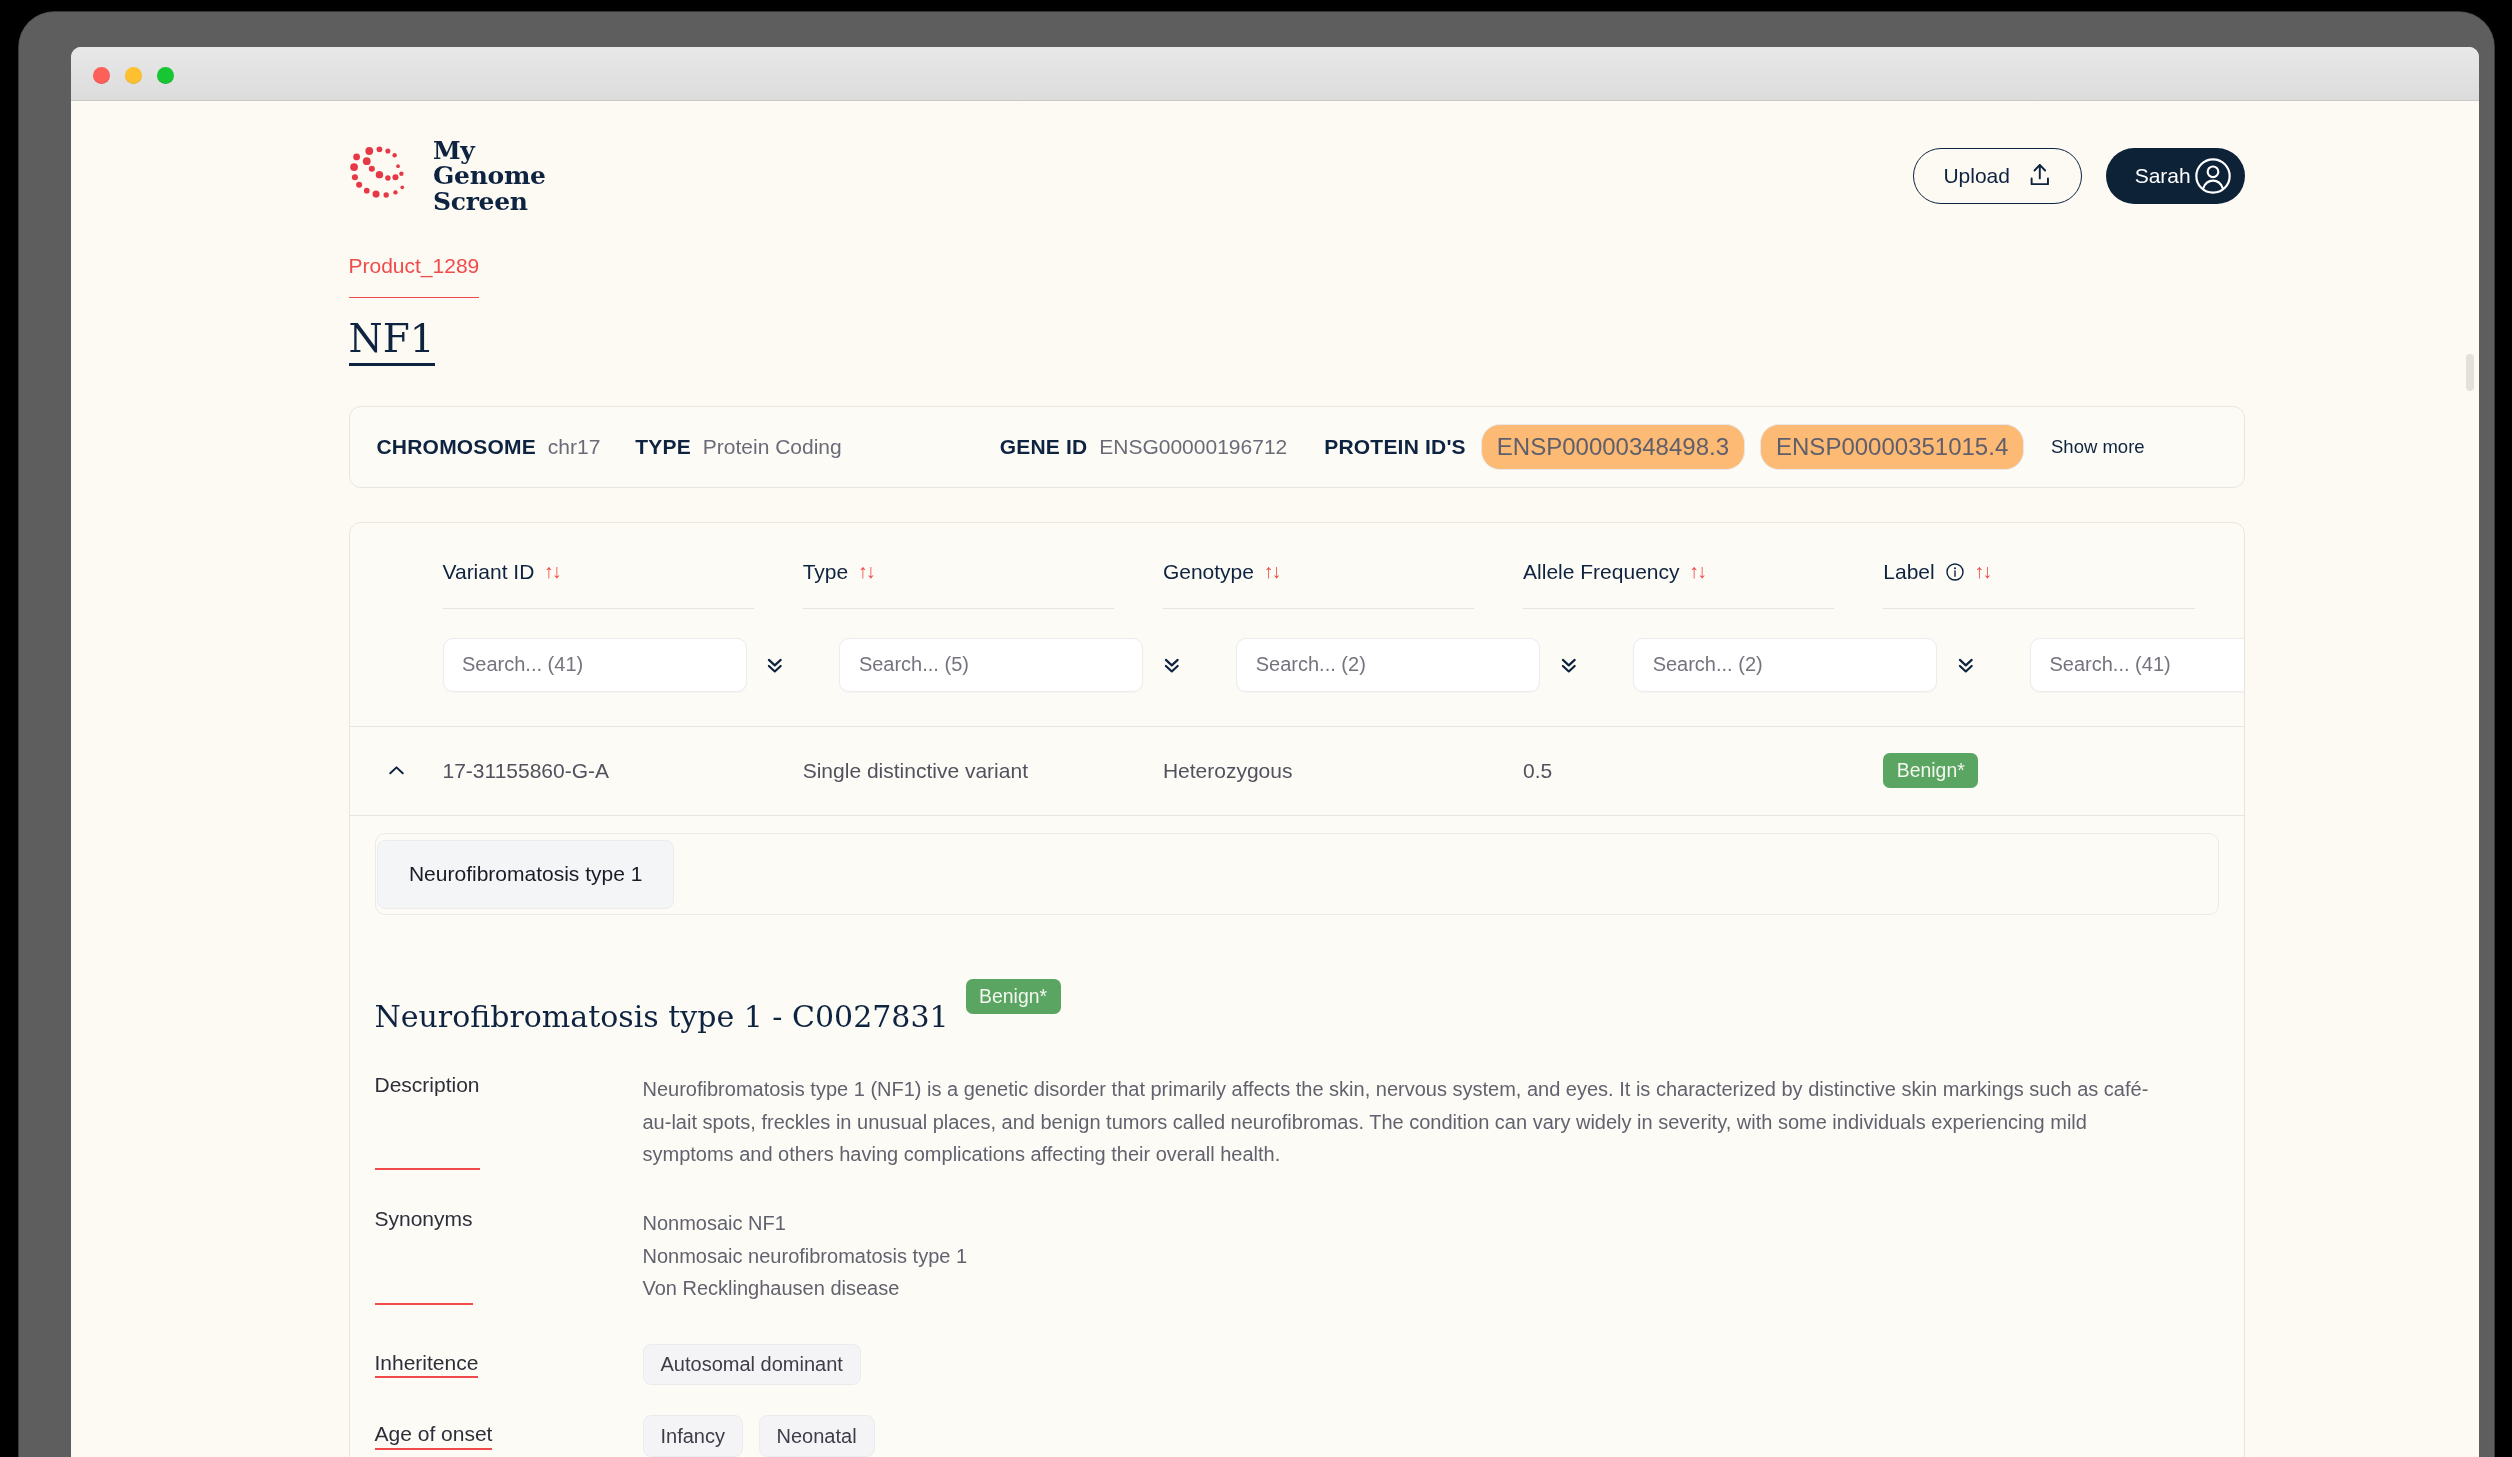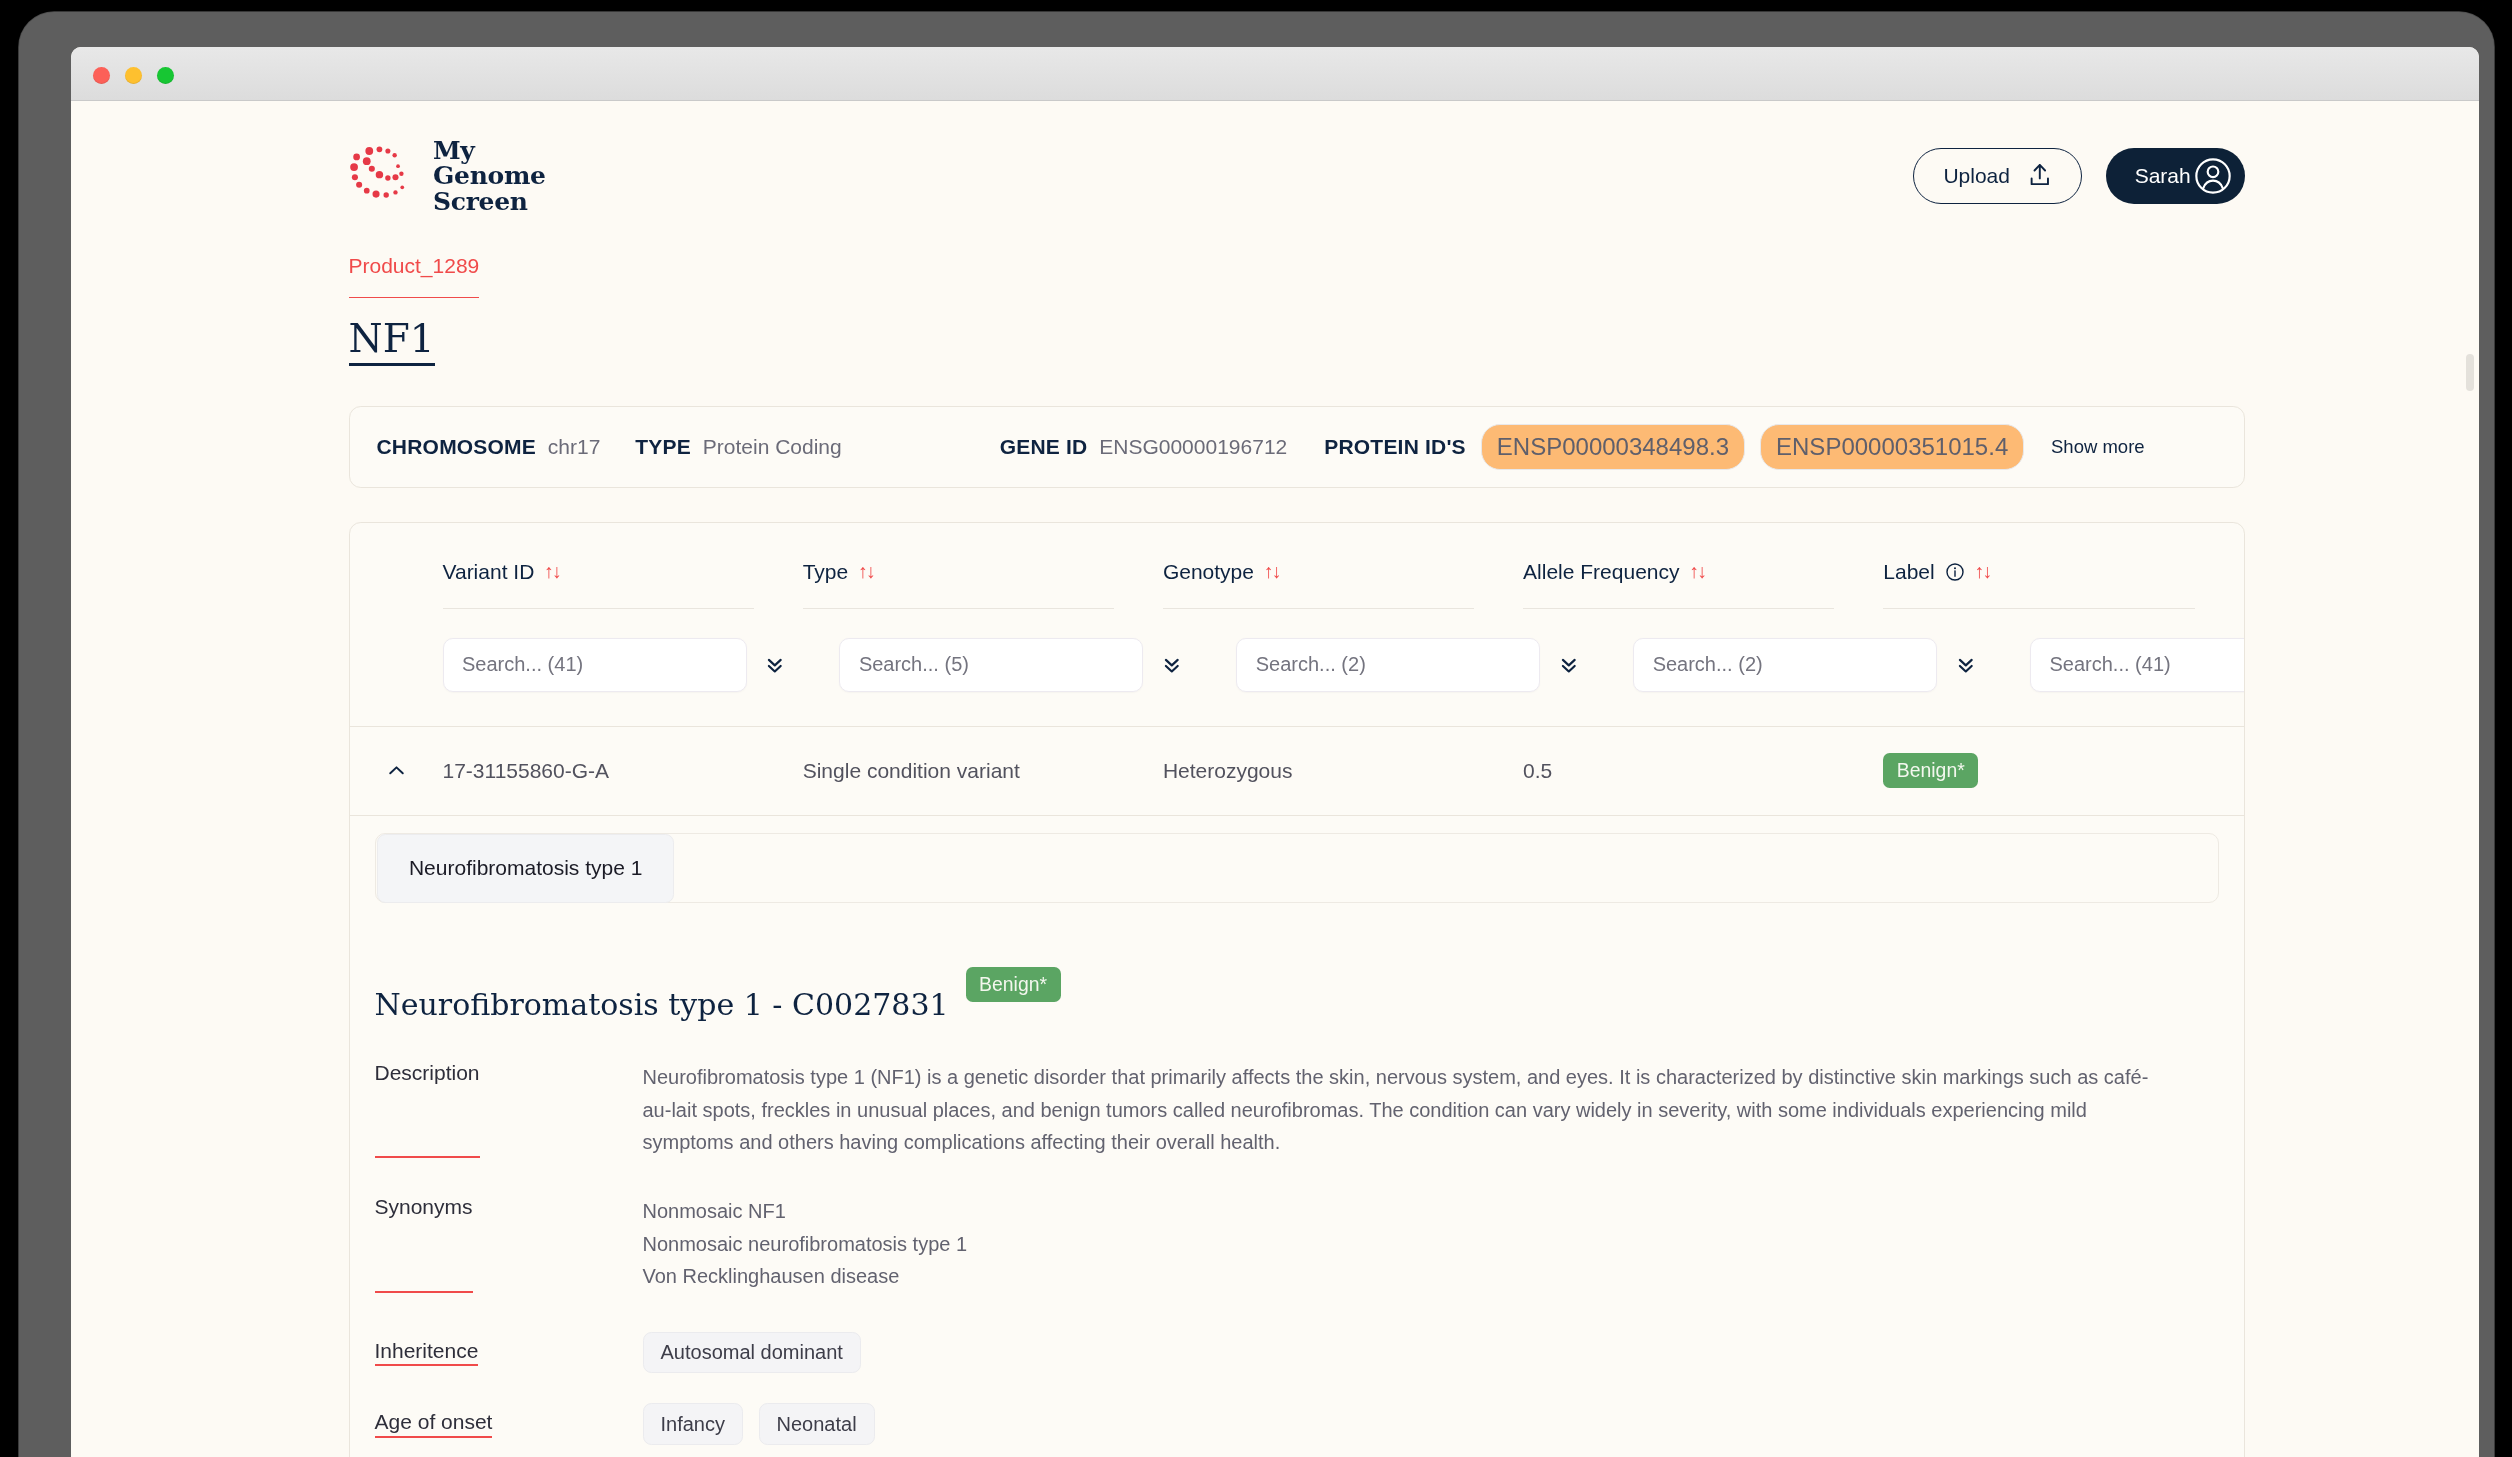--- a/index.html
+++ b/index.html
@@ -147,21 +147,21 @@
   .badge-benign {
     display: inline-block; background: #5ba563; color: #f3f7ee;
     border-radius: 6.7px; padding: 5.9px 13.5px; font-size: 19.4px;
   }
 
   
   #detail-panel { padding: 0 0 0 0; }
   #tabs-bar {
     margin: 17px 25px 0 25px;
     border: 0.8px solid #eeeae3; border-radius: 10px;
-    height: 70px; display: flex; align-items: center; padding-left: 1.7px;
+    height: 82px; display: flex; align-items: center; padding-left: 1.7px;
     background: #fdfbf6;
   }
   #tab-nf1 {
     height: 69px; min-width: 297px; display: flex; align-items: center; justify-content: center;
     background: #f4f5f7; border: 0.8px solid #ececee; border-radius: 8.4px;
     font-size: 21px; color: #1b1b26; cursor: pointer; padding: 0 23.6px;
   }
   #disease-heading {
     display: flex; align-items: center; gap: 17px;
     margin: 44px 0 0 25px;
@@ -394,21 +394,21 @@
 
           <div class="grid-row" id="variant-row">
             <div id="expand-cell">
               <button id="expand-toggle">
                 <svg width="25" height="25" viewBox="0 0 24 24" fill="none">
                   <path d="M6 14.6 L12 9 L18 14.6" stroke="#0e2340" stroke-width="1.9" stroke-linecap="round" stroke-linejoin="round"></path>
                 </svg>
               </button>
             </div>
             <div class="cell">17-31155860-G-A</div>
-            <div class="cell">Single condition variant</div>
+            <div class="cell">Single distinctive variant</div>
             <div class="cell">Heterozygous</div>
             <div class="cell">0.5</div>
             <div id="label-cell">
               <span class="badge-benign">Benign*</span>
             </div>
           </div>
 
           <div id="row-divider2" style="height:0.8px;background:#eae5dc;"></div>
 
           <div id="detail-panel">

